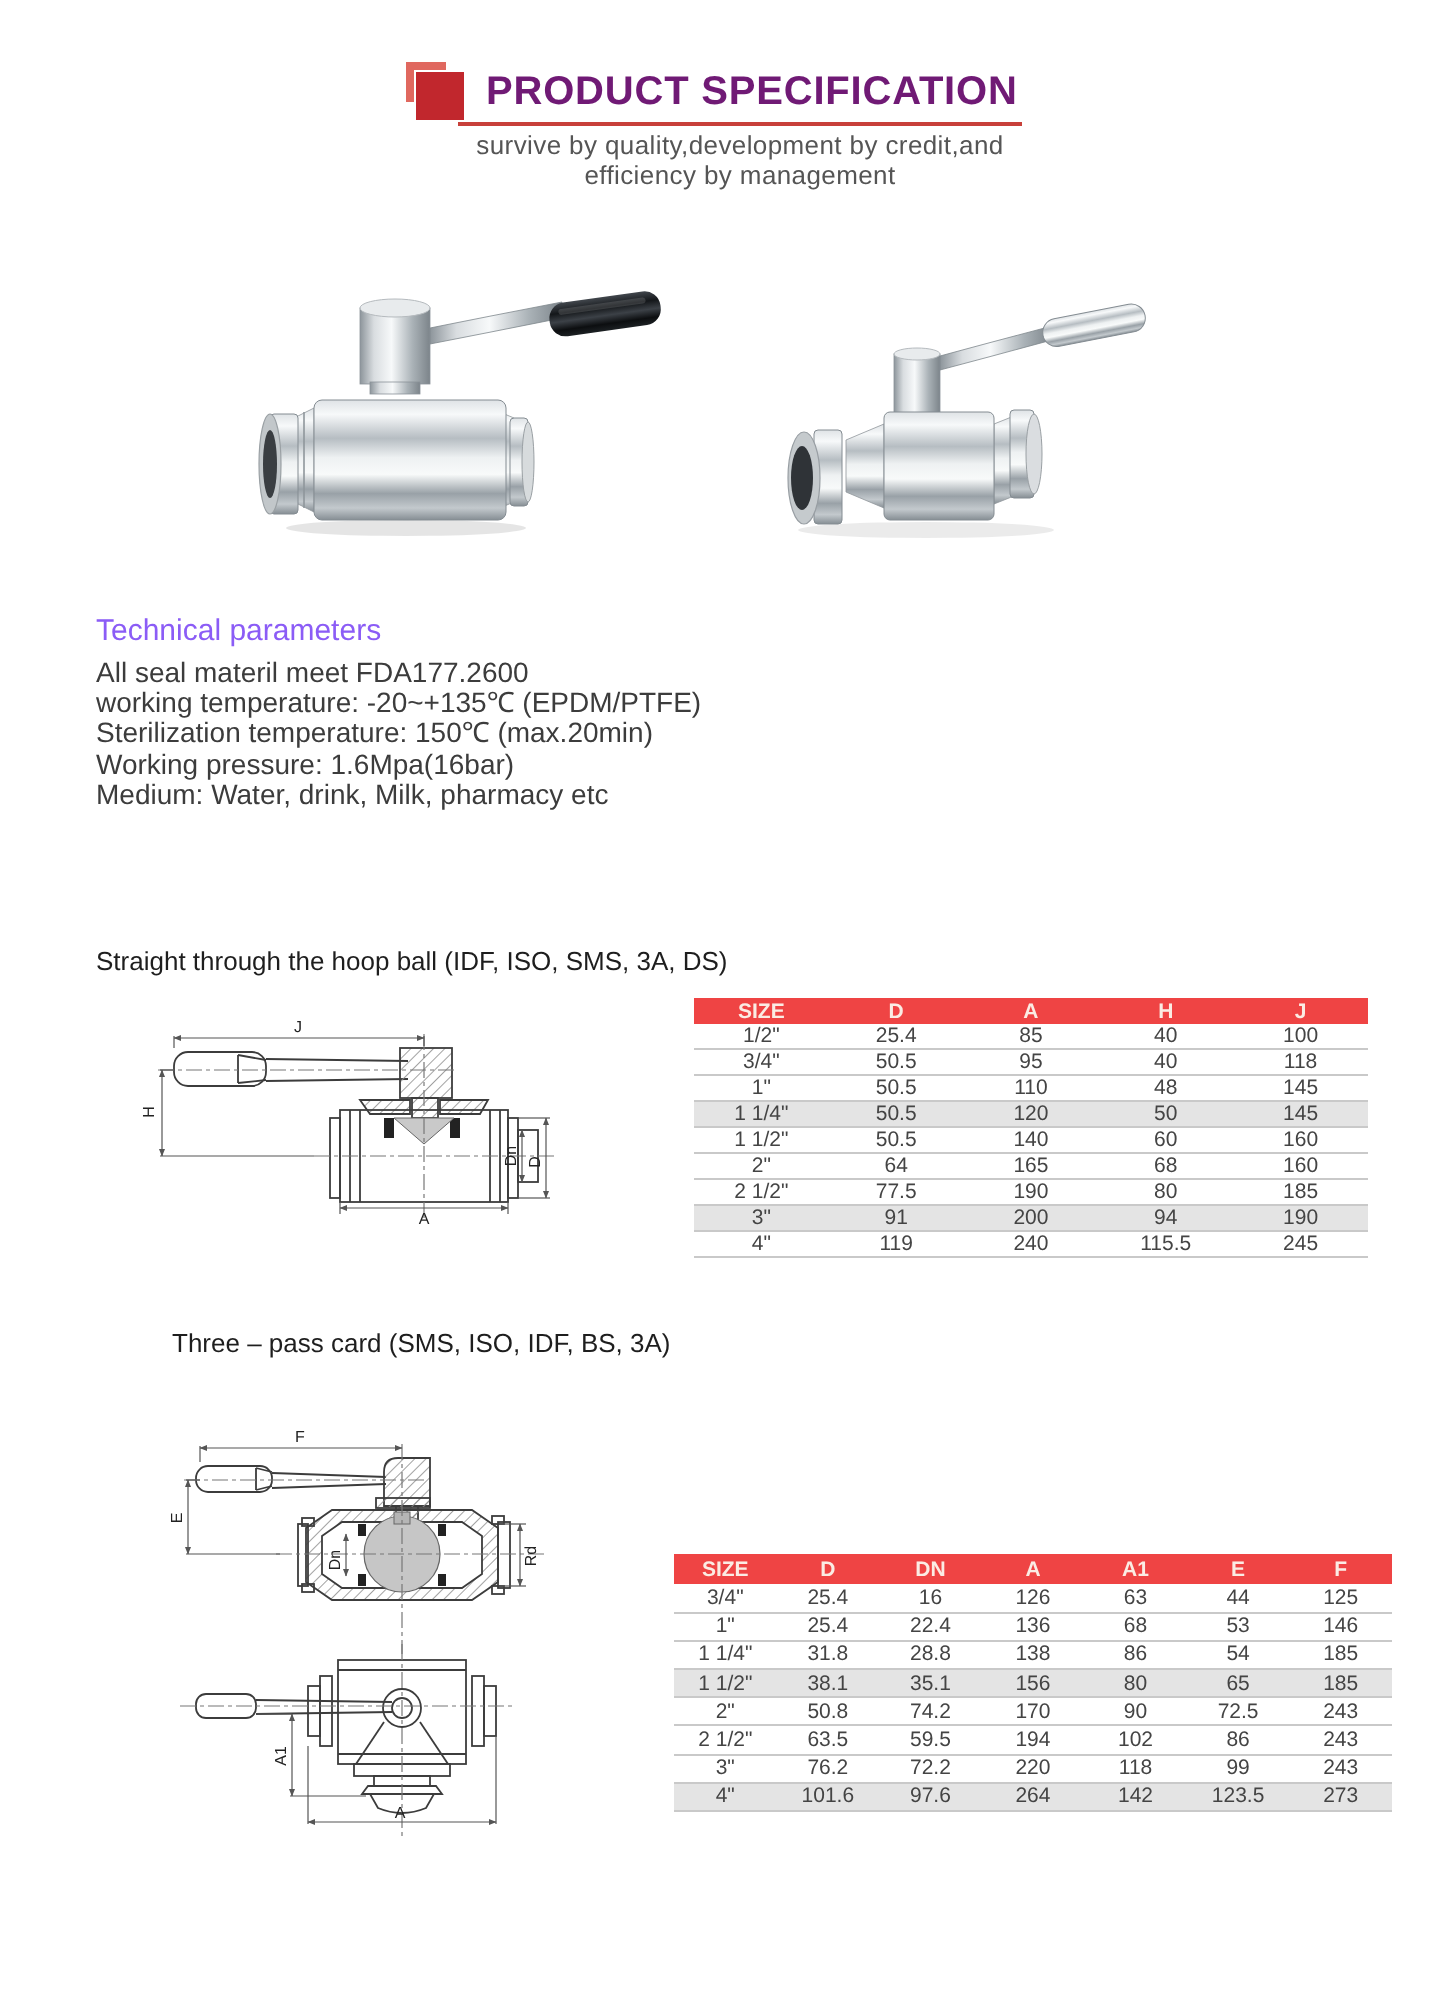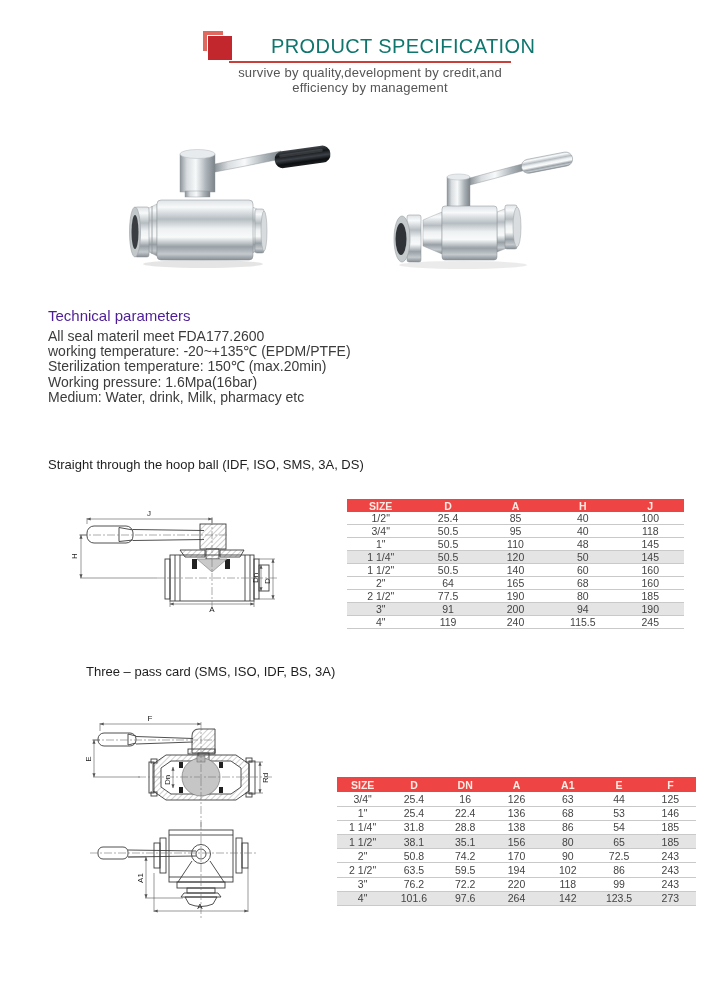--- a/index.html
+++ b/index.html
@@ -5,35 +5,35 @@
   * { margin:0; padding:0; box-sizing:border-box; }
   html,body { background:#fff; }
   #page {
     position:relative; width:720px; height:1001px; background:#ffffff;
     font-family:"Liberation Sans", sans-serif; overflow:hidden;
   }
   
   .logo-back { position:absolute; left:203px; top:31px; width:20px; height:20px; background:#e0685f; }
   .logo-front{ position:absolute; left:208px; top:36px; width:24px; height:24px; background:#c1272d; outline:1px solid #fff; }
   .hdr-title {
-    position:absolute; left:243px; top:35px; font-size:20px; font-weight:normal;
-    letter-spacing:0.4px; color:#0f766e; white-space:nowrap;margin-left:28px;
+    position:absolute; left:243px; top:35px; font-size:20px; font-weight:bold;
+    letter-spacing:0.4px; color:#701a75; white-space:nowrap;
   }
   .hdr-line { position:absolute; left:229px; top:61px; width:282px; height:2px; background:#c8403a; }
   .hdr-tagline {
     position:absolute; left:229px; top:65px; width:282px; text-align:center;
     font-size:13px; color:#555; letter-spacing:0.2px;
   }
   
-  .tp-title { position:absolute; left:48px; top:307px; font-size:15px; color:#4c1d95; }
+  .tp-title { position:absolute; left:48px; top:307px; font-size:15px; color:#8b5cf6; }
   .tp-lines { position:absolute; left:48px; top:329px; font-size:14px; color:#3c3c3c; line-height:15.2px; }
   .tp-line  { white-space:pre-wrap; }
   
   .sec-title { position:absolute; left:48px; font-size:13px; color:#1e1e1e; white-space:nowrap; }
-  #sec1-title { top:457px; }
+  #sec1-title { top:473px; }
   #sec2-title { top:664px;margin-left:38px; }
   
   .spec-table { position:absolute; border-collapse:collapse; table-layout:fixed; text-align:center; }
   .spec-table th { background:#ef4444; color:#fbece4; font-weight:bold; }
   .spec-table td { color:#444; border-bottom:1px solid #c9c9c9; background:#fff; }
   .spec-table tr.shaded td { background:#e4e4e4; }
   #table1 { left:347px; top:499px; width:337px; font-size:10.5px; }
   #table1 th { height:13px; }
   #table1 td { height:12.4px; }
   #table2 { left:337px; top:777px; width:359px; font-size:10.5px; }

